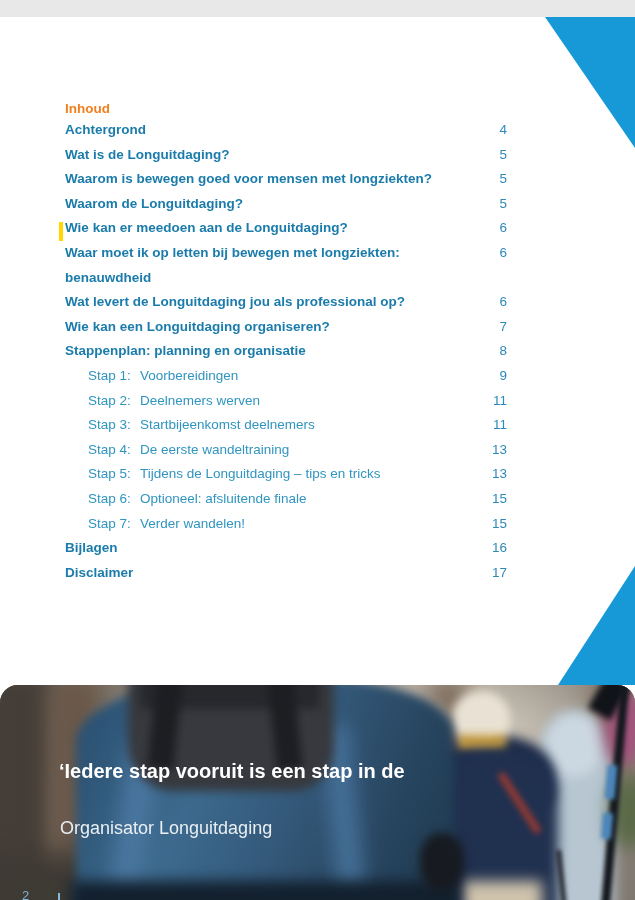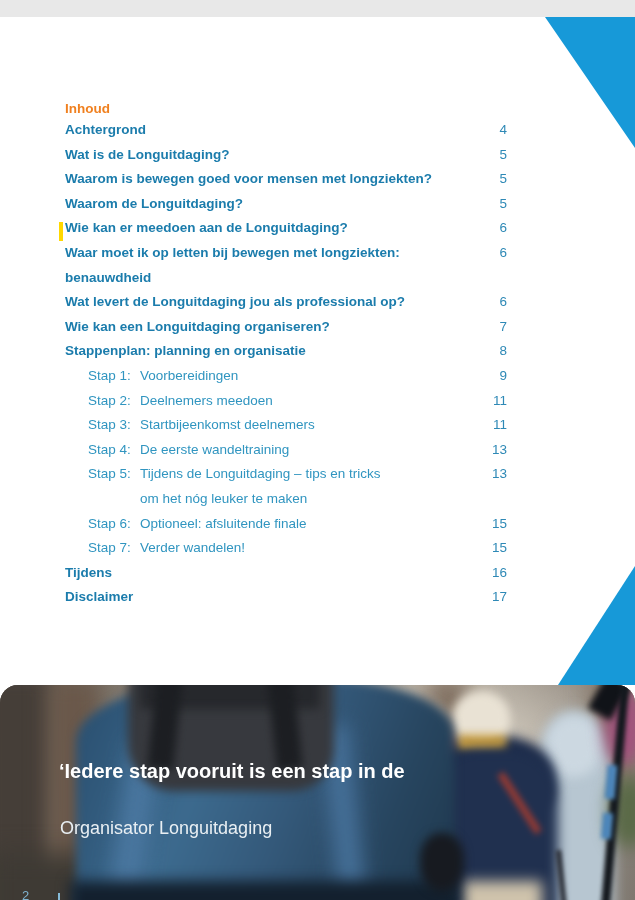--- a/index.html
+++ b/index.html
@@ -146,54 +146,50 @@
       <span class="lbl">Stappenplan: planning en organisatie</span>
       <span class="pg">8</span>
     </div>
     <div class="trow sub">
       <span class="pre">Stap 1:</span>
       <span class="lbl">Voorbereidingen</span>
       <span class="pg">9</span>
     </div>
     <div class="trow sub">
       <span class="pre">Stap 2:</span>
-      <span class="lbl">Deelnemers meedoen</span>
+      <span class="lbl">Deelnemers werven</span>
       <span class="pg">11</span>
     </div>
     <div class="trow sub">
       <span class="pre">Stap 3:</span>
       <span class="lbl">Startbijeenkomst deelnemers</span>
       <span class="pg">11</span>
     </div>
     <div class="trow sub">
       <span class="pre">Stap 4:</span>
       <span class="lbl">De eerste wandeltraining</span>
       <span class="pg">13</span>
     </div>
     <div class="trow sub">
       <span class="pre">Stap 5:</span>
       <span class="lbl">Tijdens de Longuitdaging – tips en tricks</span>
       <span class="pg">13</span>
     </div>
-    <div class="trow sub subcont">
-      <span class="lbl">om het nóg leuker te maken</span>
-      <span class="pg"></span>
-    </div>
     <div class="trow sub">
       <span class="pre">Stap 6:</span>
       <span class="lbl">Optioneel: afsluitende finale</span>
       <span class="pg">15</span>
     </div>
     <div class="trow sub">
       <span class="pre">Stap 7:</span>
       <span class="lbl">Verder wandelen!</span>
       <span class="pg">15</span>
     </div>
     <div class="trow top">
-      <span class="lbl">Tijdens</span>
+      <span class="lbl">Bijlagen</span>
       <span class="pg">16</span>
     </div>
     <div class="trow top">
       <span class="lbl">Disclaimer</span>
       <span class="pg">17</span>
     </div>
   </div>
 
   <div class="photo">
     <div class="ph-base"></div>

